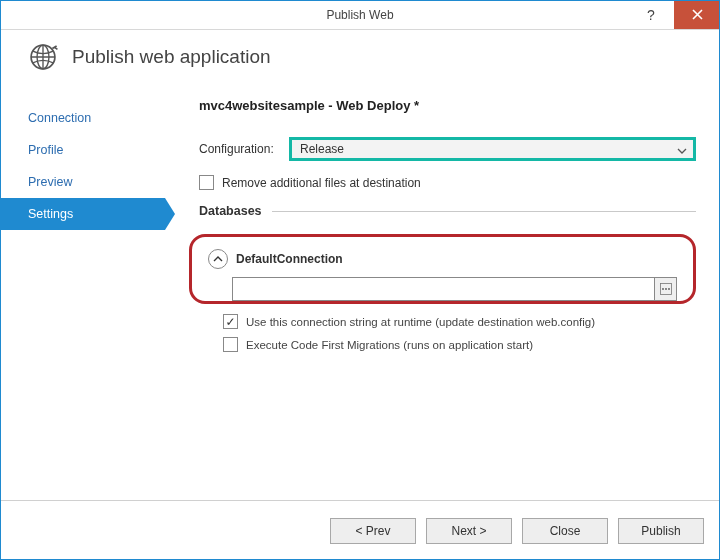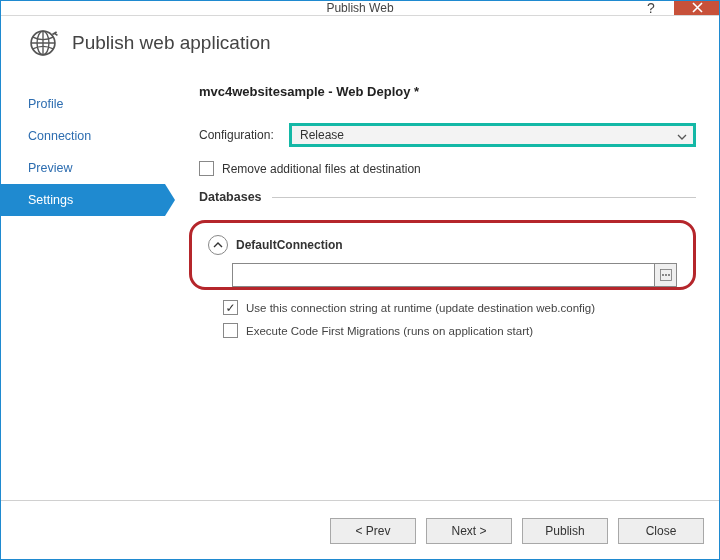--- a/index.html
+++ b/index.html
@@ -1,19 +1,19 @@
 <!DOCTYPE html>
 <html><head>
 <meta charset="utf-8">
 <style>
   * { box-sizing: border-box; }
   html, body { margin:0; padding:0; font-family: "Segoe UI", Tahoma, sans-serif; font-size: 12px; color:#333; }
   body { background:#fff; width:720px; height:560px; overflow:hidden; }
   
-  .titlebar { height:16px; background:#fff; border-bottom:1px solid #d8d8d8; display:flex; align-items:center; position:relative; }
+  .titlebar { height:30px; background:#fff; border-bottom:1px solid #d8d8d8; display:flex; align-items:center; position:relative; }
   .titlebar .title { position:absolute; left:0; right:0; text-align:center; color:#444; font-size:12px; }
   .titlebar .controls { position:absolute; right:0; top:0; display:flex; height:100%; }
   .ctrl { width:46px; height:100%; display:flex; align-items:center; justify-content:center; }
   .ctrl.help { color:#444; font-size:14px; }
   .ctrl.close { background:#c7513a; color:#fff; font-size:14px; }
   
   .header { display:flex; align-items:center; padding:10px 26px 18px; }
   .header .globe { width:34px; height:34px; margin-right:12px; }
   .header h1 { margin:0; font-weight:400; font-size:19px; color:#444; }
   
@@ -74,24 +74,24 @@
     <ellipse cx="20" cy="20" rx="7" ry="14" fill="none" stroke="#555" stroke-width="1.6"></ellipse>
     <path d="M8 13 q12 6 24 0 M8 27 q12 -6 24 0" fill="none" stroke="#555" stroke-width="1.6"></path>
     <path d="M31 10 l5 -3 M34 9 l3 2" stroke="#555" stroke-width="2"></path>
   </svg>
   <h1>Publish web application</h1>
 </div>
 
 <div class="body">
   <div class="sidebar">
     <div class="navitem">
-        <span>Profile</span>
+        <span>Connection</span>
       </div>
     <div class="navitem">
-        <span>Connection</span>
+        <span>Profile</span>
       </div>
     <div class="navitem">
         <span>Preview</span>
       </div>
     <div class="navitem active">
         <span>Settings</span>
       </div>
   </div>
 
   <div class="content">
@@ -154,20 +154,20 @@
 </div>
 
 <div class="footer">
   <div class="btn">
       <span>&lt; Prev</span>
     </div>
   <div class="btn">
       <span>Next &gt;</span>
     </div>
   <div class="btn">
-      <span>Publish</span>
+      <span>Close</span>
     </div>
   <div class="btn">
-      <span>Close</span>
+      <span>Publish</span>
     </div>
 </div>
 
 <div class="outer-border"></div>
 
 </body></html>

